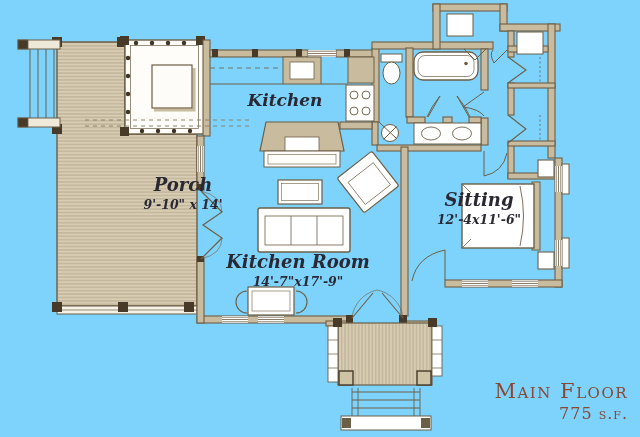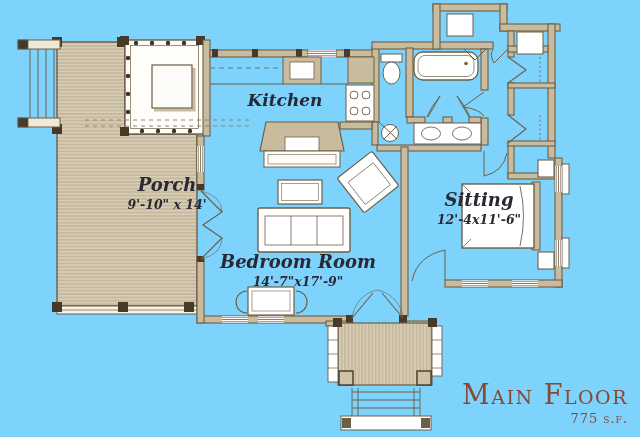--- a/index.html
+++ b/index.html
@@ -9,22 +9,22 @@
   }
   .canvas svg{position:absolute;left:0;top:0;}
   .lbl{position:absolute;text-align:center;color:#2a2833;pointer-events:none;}
   .room-name{font-style:italic;font-weight:700;font-size:18px;line-height:1.05;}
   .room-name.kitchen{font-size:17px;}
   .room-dims{font-style:italic;font-weight:600;font-size:12.5px;margin-top:2px;}
   .title-block{
     position:absolute;right:12px;top:379px;text-align:right;color:#8a4734;
     font-family:"DejaVu Serif","Liberation Serif",serif;
   }
-  .floor-title{font-variant:small-caps;font-size:27px;letter-spacing:1.5px;font-weight:500;}
-  .floor-area{font-variant:small-caps;font-size:13px;letter-spacing:1px;margin-top:1px;}
+  .floor-title{font-variant:small-caps;font-size:21px;letter-spacing:1.5px;font-weight:500;}
+  .floor-area{font-variant:small-caps;font-size:16px;letter-spacing:1px;margin-top:1px;}
 </style>
 </head>
 <body>
 
 <div class="canvas">
 <svg width="640" height="437" viewBox="0 0 640 437">
   <defs>
     <pattern id="hatchH" width="5" height="3.4" patternUnits="userSpaceOnUse">
       <rect width="5" height="3.4" fill="#d8cdb4"></rect>
       <line x1="0" y1="1.7" x2="5" y2="1.7" stroke="#b3a588" stroke-width="0.9"></line>
@@ -297,27 +297,27 @@
       <path d="M352,318 L373,293 M403,318 L382,293"></path>
       <path d="M377,290 A32,32 0 0 0 352,318 M377,290 A32,32 0 0 1 403,318" stroke-width="0.6"></path>
     </g>
   </g>
 </svg>
 
 <div class="lbl" style="left:225px;top:92px;width:120px;">
   <div class="room-name kitchen">Kitchen</div>
 </div>
 
-<div class="lbl" style="left:58px;top:176px;width:140px;padding-left:39px;">
+<div class="lbl" style="left:74px;top:176px;width:140px;padding-left:39px;">
   <div class="room-name">Porch</div>
   <div class="room-dims">9'-10" x 14'</div>
 </div>
 
 <div class="lbl" style="left:213px;top:253px;width:170px;">
-  <div class="room-name">Bedroom Room</div>
+  <div class="room-name">Kitchen Room</div>
   <div class="room-dims">14'-7"x17'-9"</div>
 </div>
 
 <div class="lbl" style="left:405px;top:191px;width:148px;">
   <div class="room-name">Sitting</div>
   <div class="room-dims">12'-4x11'-6"</div>
 </div>
 
 <div class="title-block">
   <div class="floor-title">Main Floor</div>

